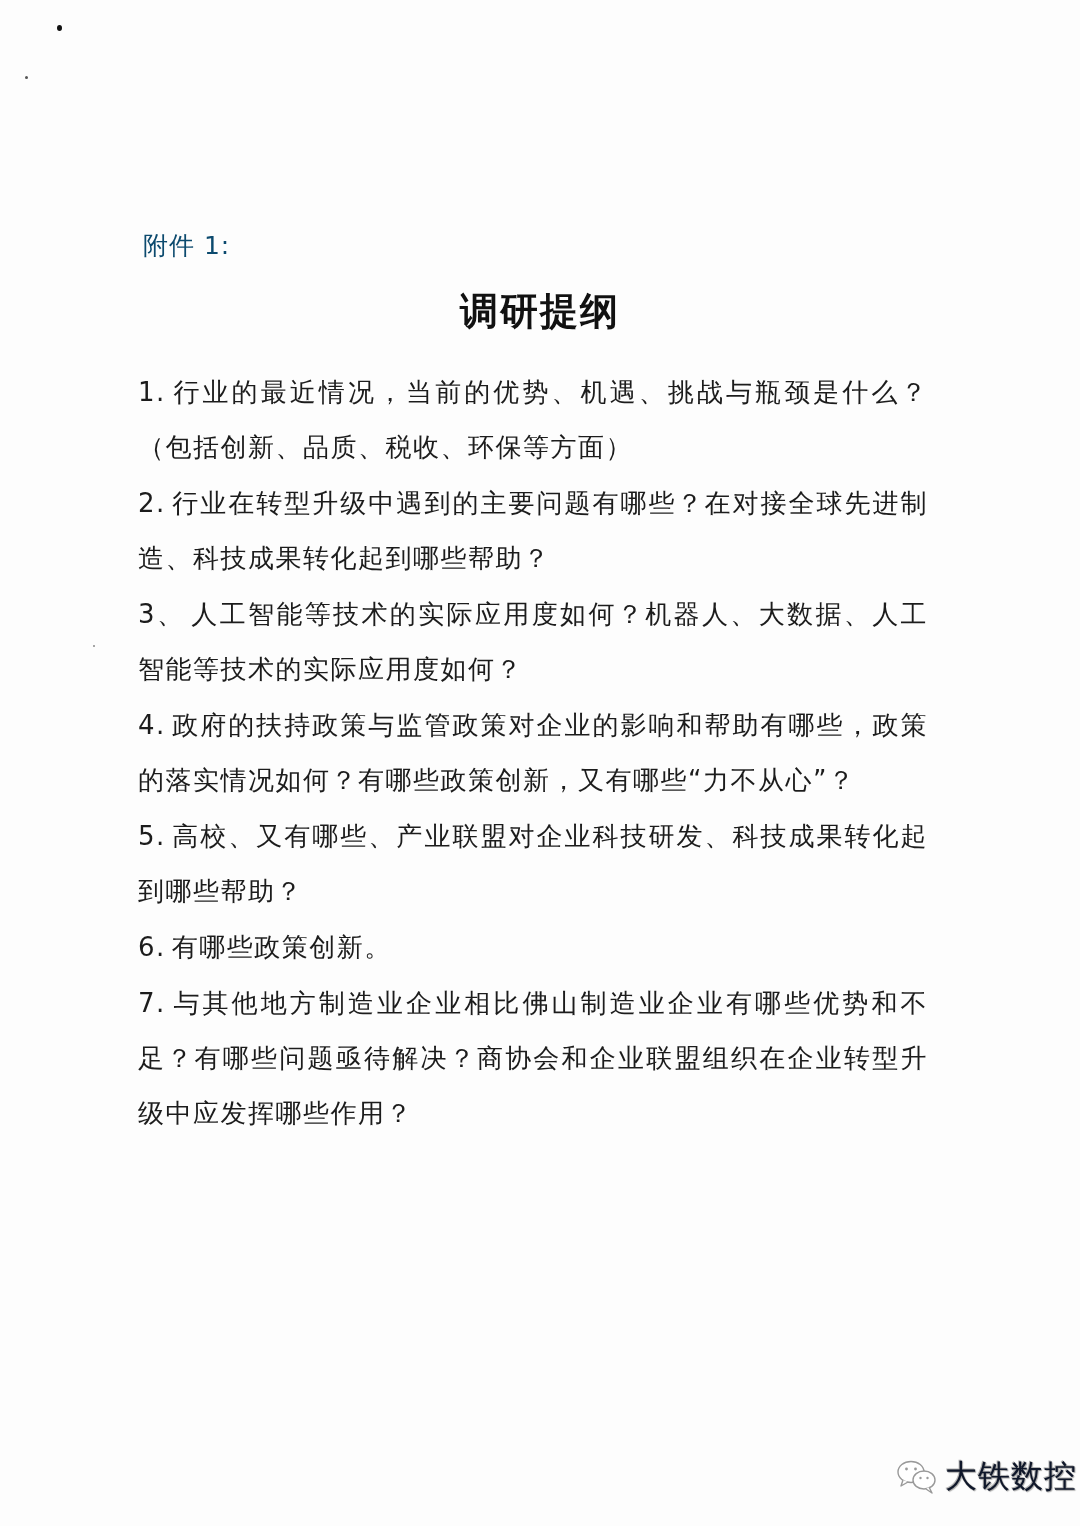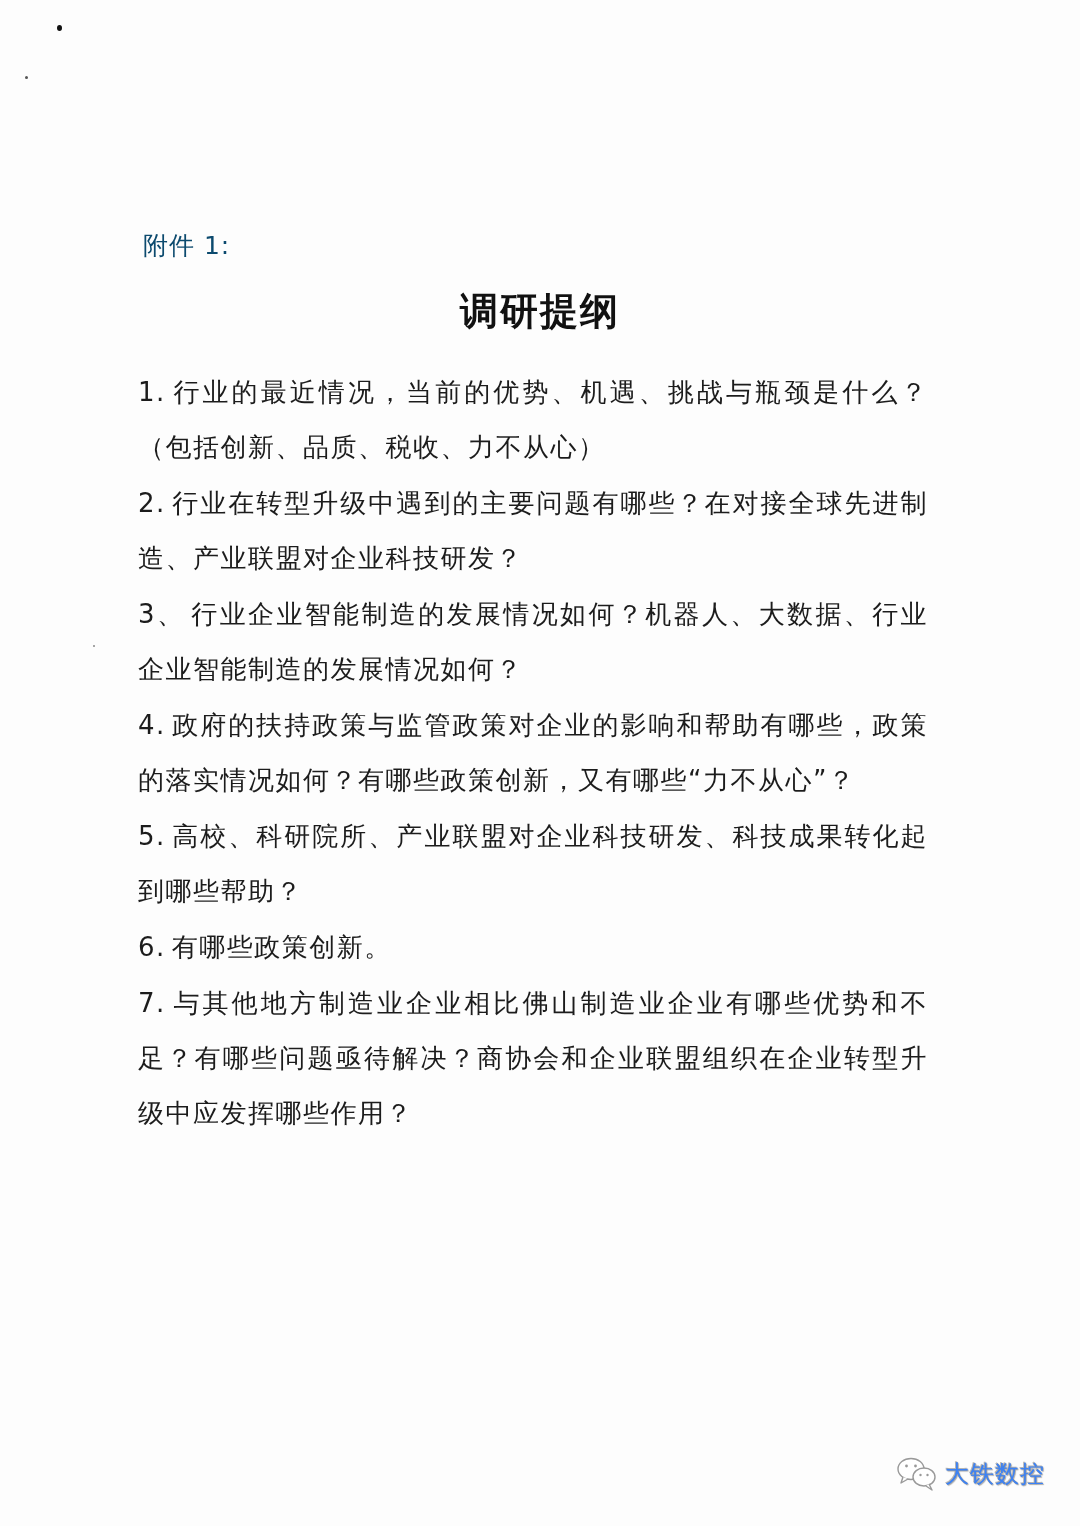--- a/index.html
+++ b/index.html
@@ -69,52 +69,52 @@
       top: 1455px;
       display: flex;
       align-items: center;
       gap: 6px;
       color: #c8c8c8;
     }
     .watermark svg {
       display: block;
     }
     .watermark-text {
-      font-size: 24px;
-      color: #3b82f6;
+      font-size: 32px;
+      color: #0f172a;
       letter-spacing: 1px;
       text-shadow: 0 0 1px #888, 1px 1px 1px #aaa, -1px -1px 0 #bbb;
     }
   </style>
 </head>
 <body>
 
 <div class="speck speck-1"></div>
 <div class="speck speck-2"></div>
 <div class="speck speck-3"></div>
 
 <div class="attachment-label">附件 1:</div>
 
 <h1 class="doc-title" style="margin:0;">调研提纲</h1>
 
 <ol class="outline-list">
   <li class="outline-item">
-    <span class="num">1.</span><span>行业的最近情况，当前的优势、机遇、挑战与瓶颈是什么？（包括创新、品质、税收、力不从心）</span>
+    <span class="num">1.</span><span>行业的最近情况，当前的优势、机遇、挑战与瓶颈是什么？（包括创新、品质、税收、环保等方面）</span>
   </li>
   <li class="outline-item">
-    <span class="num">2.</span><span>行业在转型升级中遇到的主要问题有哪些？在对接全球先进制造、产业联盟对企业科技研发？</span>
+    <span class="num">2.</span><span>行业在转型升级中遇到的主要问题有哪些？在对接全球先进制造、科技成果转化起到哪些帮助？</span>
   </li>
   <li class="outline-item">
-    <span class="num">3、</span><span>行业企业智能制造的发展情况如何？机器人、大数据、行业企业智能制造的发展情况如何？</span>
+    <span class="num">3、</span><span>人工智能等技术的实际应用度如何？机器人、大数据、人工智能等技术的实际应用度如何？</span>
   </li>
   <li class="outline-item">
     <span class="num">4.</span><span>政府的扶持政策与监管政策对企业的影响和帮助有哪些，政策的落实情况如何？有哪些政策创新，又有哪些“力不从心”？</span>
   </li>
   <li class="outline-item">
-    <span class="num">5.</span><span>高校、科研院所、产业联盟对企业科技研发、科技成果转化起到哪些帮助？</span>
+    <span class="num">5.</span><span>高校、又有哪些、产业联盟对企业科技研发、科技成果转化起到哪些帮助？</span>
   </li>
   <li class="outline-item">
     <span class="num">6.</span><span>有哪些政策创新。</span>
   </li>
   <li class="outline-item">
     <span class="num">7.</span><span>与其他地方制造业企业相比佛山制造业企业有哪些优势和不足？有哪些问题亟待解决？商协会和企业联盟组织在企业转型升级中应发挥哪些作用？</span>
   </li>
 </ol>
 
 <div class="watermark">

